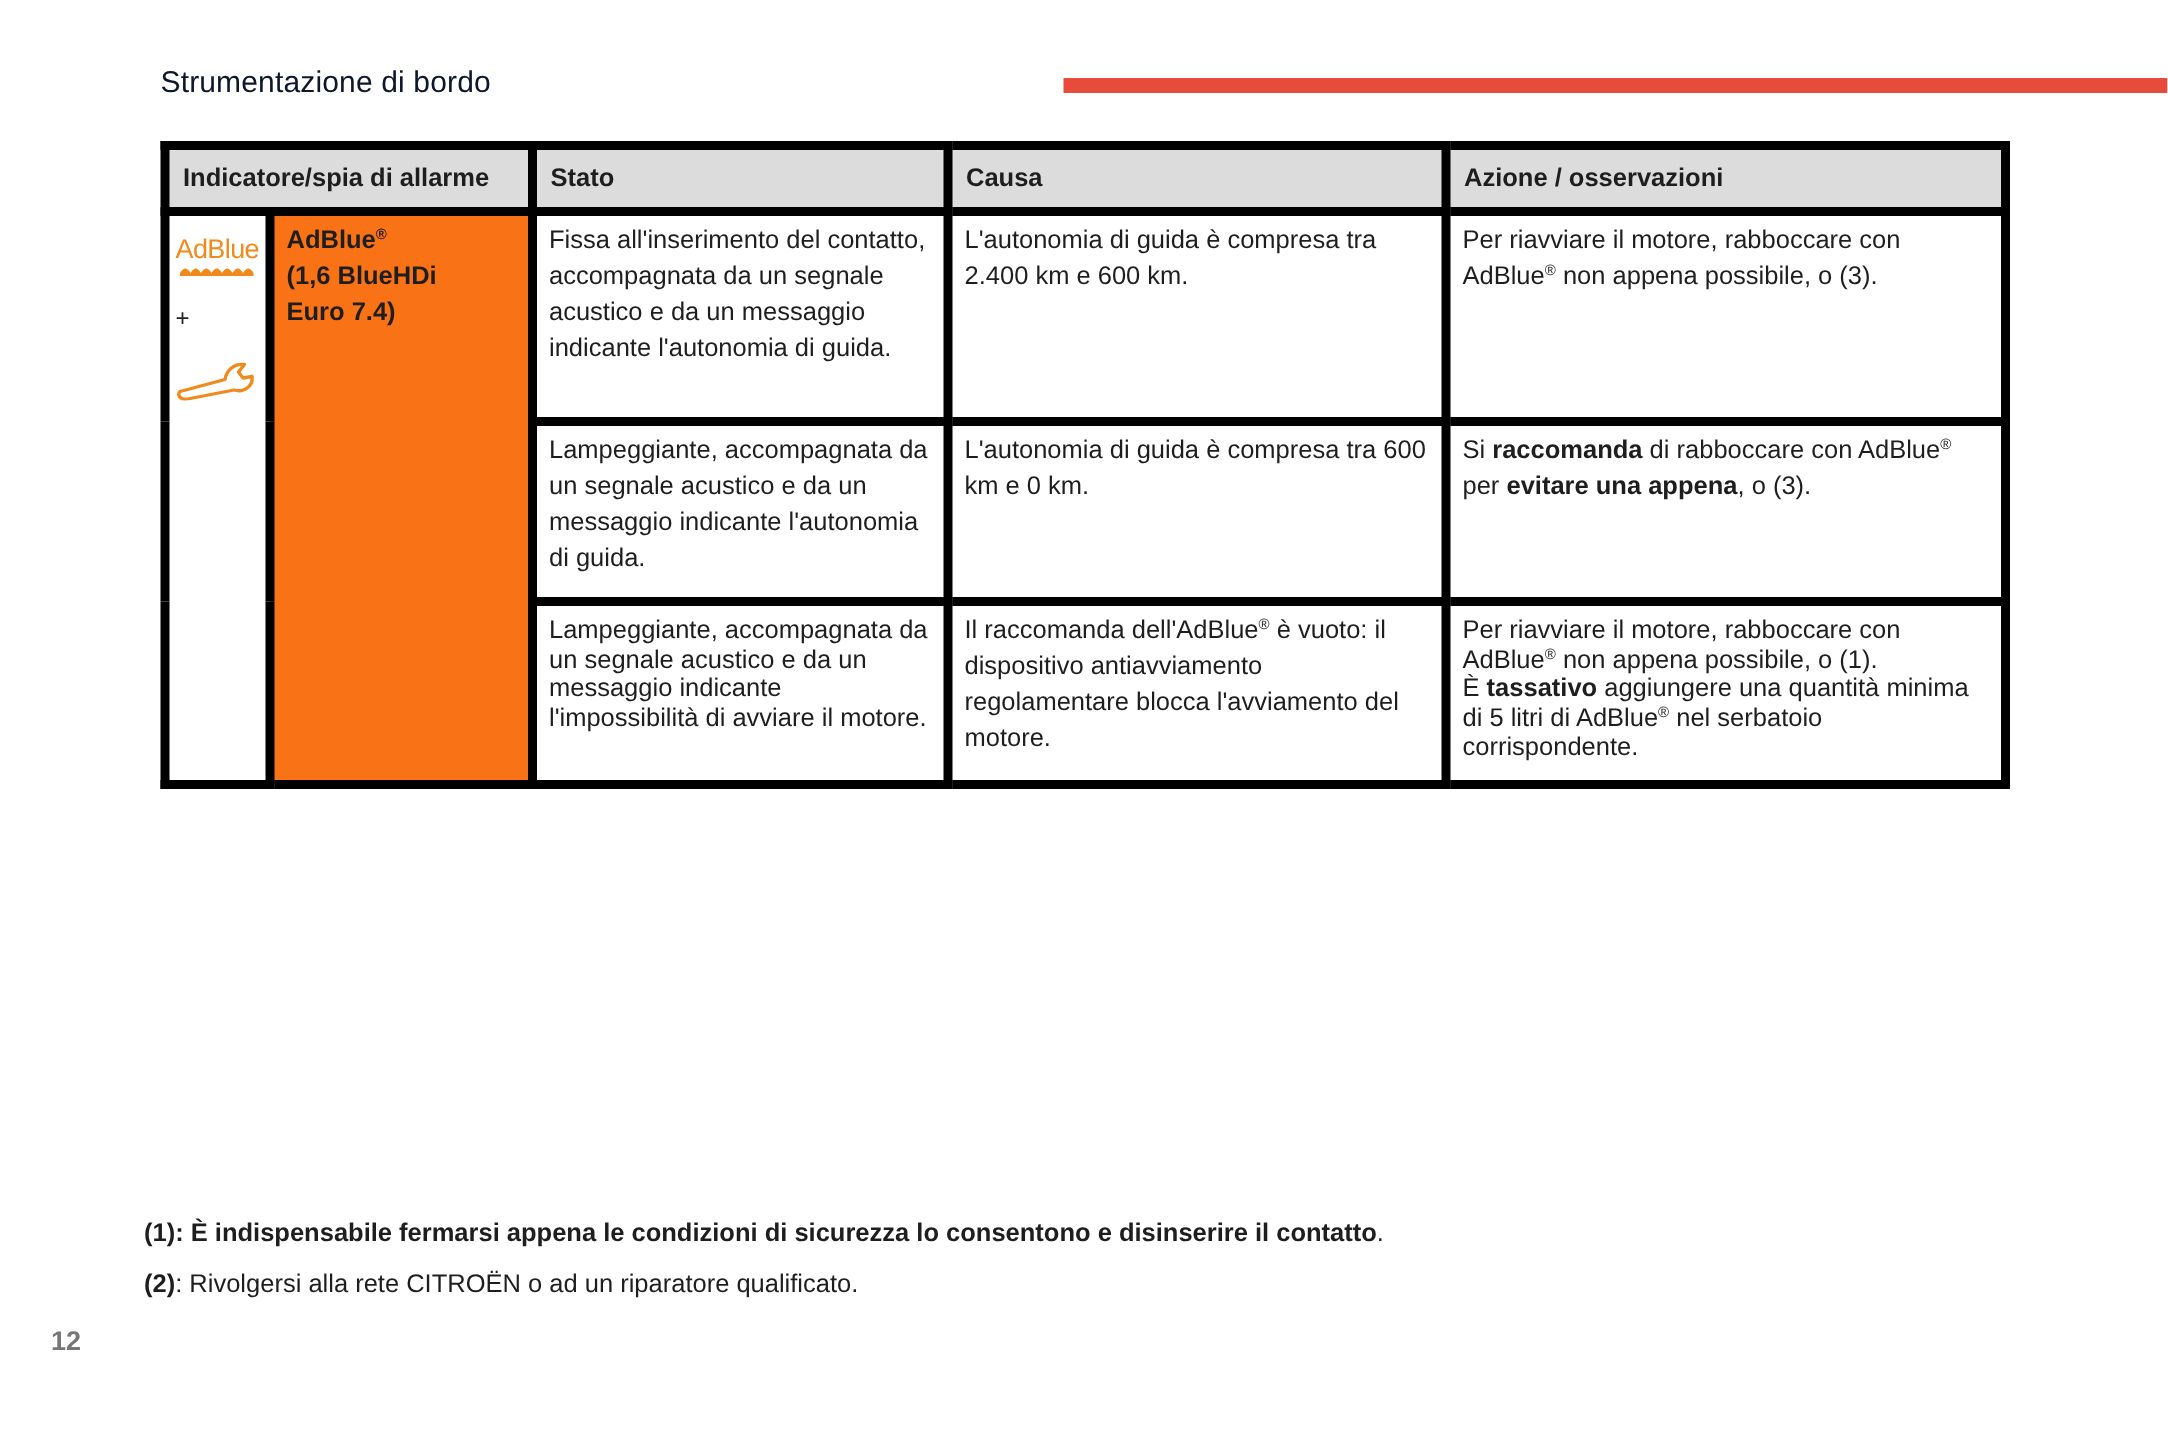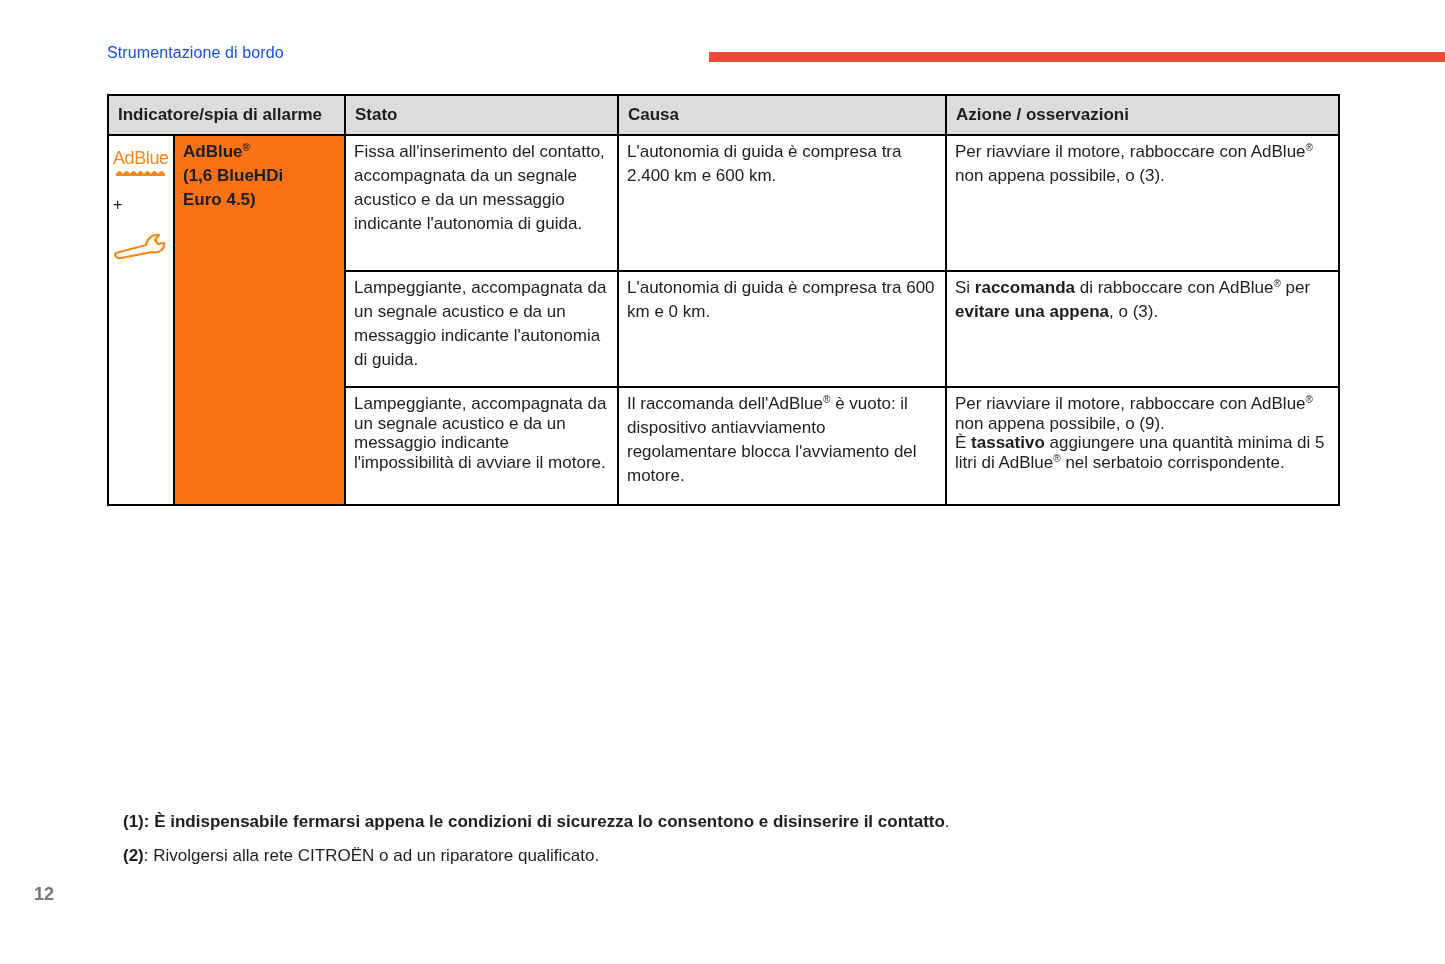--- a/index.html
+++ b/index.html
@@ -6,35 +6,35 @@
       margin: 0; padding: 0;
       width: 1445px; height: 964px;
       background: #ffffff;
       overflow: hidden;
       font-family: "Liberation Sans", sans-serif;
       color: #1e1e1e;
     }
     .page { position: relative; width: 1445px; height: 964px; }
     .header-title {
       position: absolute; left: 107px; top: 44px;
-      font-size: 16px; color: #1d4ed8; letter-spacing: 0.1px;
+      font-size: 20px; color: #0f172a; letter-spacing: 0.1px;
     }
     .header-bar {
       position: absolute; left: 709px; top: 52px;
       width: 736px; height: 10px; background: #e64b3b;
     }
     table.warn {
       position: absolute; left: 107px; top: 94px;
       width: 1233px;
       border-collapse: collapse;
       font-size: 17px;
       line-height: 24px;
     }
     table.warn th, table.warn td {
-      border: 2px solid #000000;
+      border: 6px solid #000000;
       vertical-align: top;
       text-align: left;
       padding: 0 8px;
     }
     table.warn th {
       background: #dcdcdc;
       font-weight: bold;
       height: 38px;
       vertical-align: middle;
       padding-left: 9px;
@@ -57,21 +57,21 @@
     .row2 td.cell { height: 102px; }
     .row3 td.cell { height: 102px; }
     sup { font-size: 10px; line-height: 0; vertical-align: 6px; }
     .adblue-logo {
       color: #f08a1c; font-weight: normal; font-size: 18px;
       letter-spacing: -0.4px; display: block; margin-top: 2px;
     }
     .plus { display: block; font-size: 16px; margin: 16px 0 14px 0; color: #222; }
     .wave { display: block; margin: -2px auto 0 auto; }
     .footnotes {
-      position: absolute; left: 123px; top: 805px;
+      position: absolute; left: 96px; top: 805px;
       font-size: 17px; line-height: 34px;
     }
     .footnotes b { font-weight: bold; }
     .page-number {
       position: absolute; left: 34px; top: 884px;
       font-size: 18px; font-weight: bold; color: #777777;
     }
   </style>
 </head>
 <body>
@@ -100,35 +100,35 @@
             </svg>
           </span>
           <span class="plus">+</span>
           <svg width="56" height="28" viewBox="0 0 56 28">
             <path d="M3 22 L33 14 C34 8 39 3 46 4 L42 9 L45 13 L51 12 C52 18 46 23 39 21 L8 27 C3 28 1 24 3 22 Z" fill="none" stroke="#f08a1c" stroke-width="2.2" stroke-linejoin="round"></path>
           </svg>
         </td>
         <td class="name-cell" rowspan="3">
           <span>AdBlue</span><sup>®</sup><br>
           <span>(1,6 BlueHDi</span><br>
-          <span>Euro 4.5)</span>
+          <span>Euro 7.4)</span>
         </td>
         <td class="cell">Fissa all'inserimento del contatto, accompagnata da un segnale acustico e da un messaggio indicante l'autonomia di guida.</td>
         <td class="cell">L'autonomia di guida è compresa tra 2.400 km e 600 km.</td>
         <td class="cell"><span>Per riavviare il motore, rabboccare con AdBlue</span><sup>®</sup><span> non appena possibile, o (3).</span></td>
       </tr>
       <tr class="row2">
         <td class="cell">Lampeggiante, accompagnata da un segnale acustico e da un messaggio indicante l'autonomia di guida.</td>
         <td class="cell">L'autonomia di guida è compresa tra 600 km e 0 km.</td>
         <td class="cell"><span>Si </span><b>raccomanda</b><span> di rabboccare con AdBlue</span><sup>®</sup><span> per </span><b>evitare una appena</b><span>, o (3).</span></td>
       </tr>
       <tr class="row3">
         <td class="cell tight">Lampeggiante, accompagnata da un segnale acustico e da un messaggio indicante l'impossibilità di avviare il motore.</td>
         <td class="cell"><span>Il raccomanda dell'AdBlue</span><sup>®</sup><span> è vuoto: il dispositivo antiavviamento regolamentare blocca l'avviamento del motore.</span></td>
-        <td class="cell tight"><span>Per riavviare il motore, rabboccare con AdBlue</span><sup>®</sup><span> non appena possibile, o (9).</span><br><span>È </span><b>tassativo</b><span> aggiungere una quantità minima di 5 litri di AdBlue</span><sup>®</sup><span> nel serbatoio corrispondente.</span></td>
+        <td class="cell tight"><span>Per riavviare il motore, rabboccare con AdBlue</span><sup>®</sup><span> non appena possibile, o (1).</span><br><span>È </span><b>tassativo</b><span> aggiungere una quantità minima di 5 litri di AdBlue</span><sup>®</sup><span> nel serbatoio corrispondente.</span></td>
       </tr>
     </tbody>
   </table>
 
   <div class="footnotes">
     <div><b>(1)</b><b>:</b><b> È indispensabile fermarsi appena le condizioni di sicurezza lo consentono e disinserire il contatto</b><span>.</span></div>
     <div><b>(2)</b><span>:</span><span> Rivolgersi alla rete CITROËN o ad un riparatore qualificato.</span></div>
   </div>
 
   <div class="page-number">12</div>

